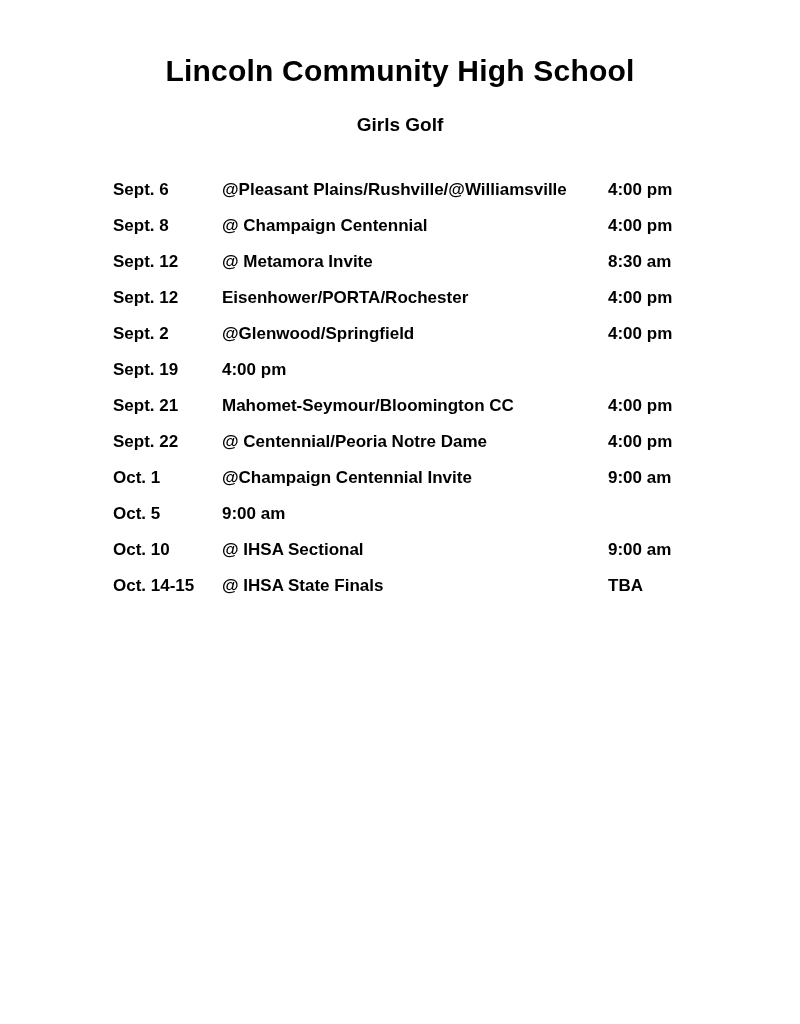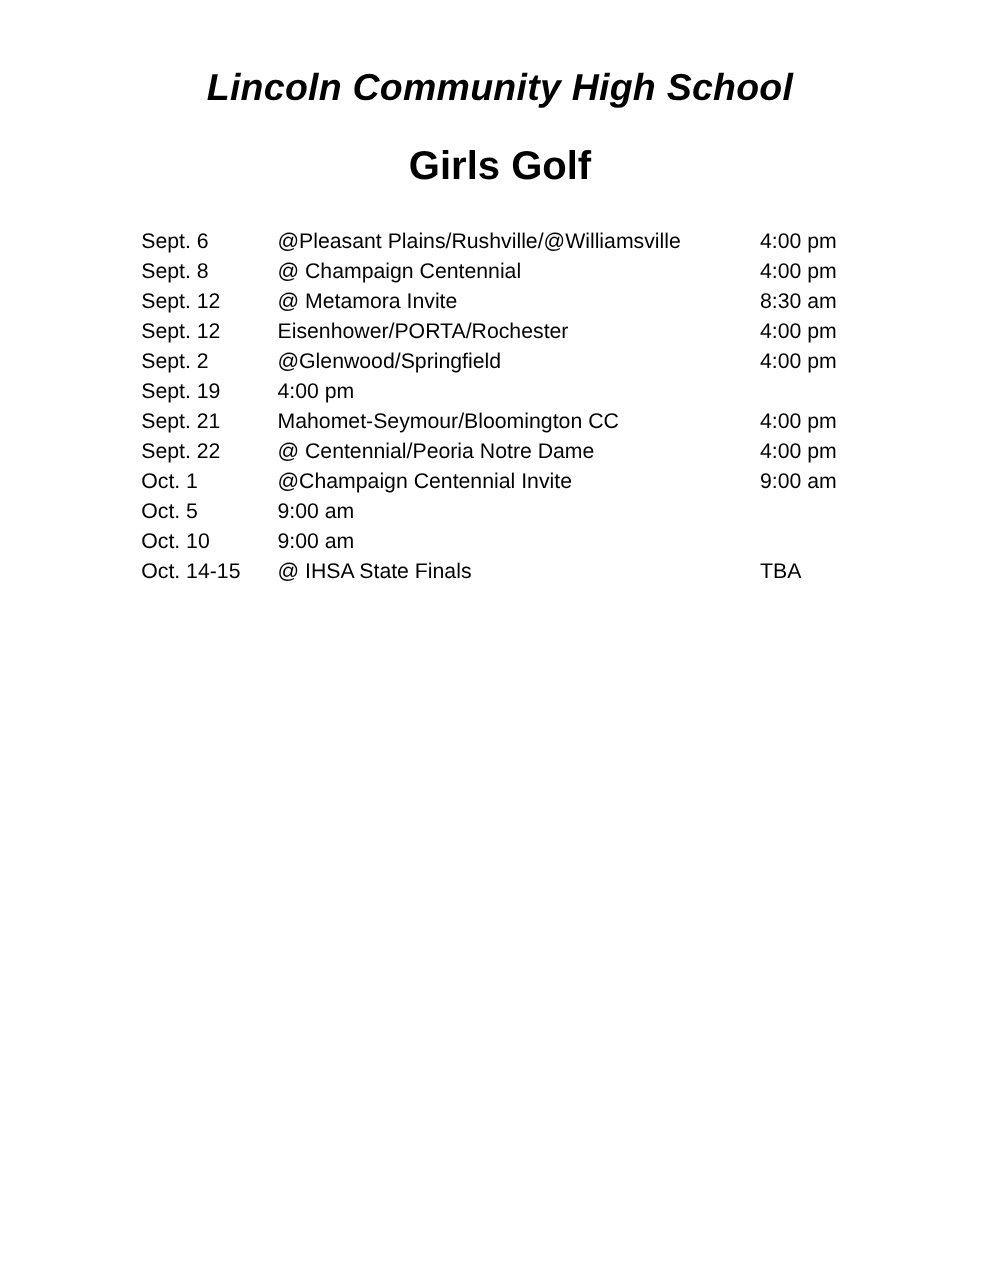--- a/index.html
+++ b/index.html
@@ -16,44 +16,43 @@
     font-family: "Liberation Sans", sans-serif;
     overflow: hidden;
   }
   .doc-title {
     margin: 0;
     padding-top: 54px;
     text-align: center;
     font-size: 30px;
     font-weight: 700;
     letter-spacing: 0.2px;
-    font-style: italic;
   }
   .doc-subtitle {
     margin: 0;
     padding-top: 26px;
     text-align: center;
-    font-size: 32px;
+    font-size: 19px;
     font-weight: 700;
   }
   .schedule {
     margin: 30px 0 0 113px;
     font-size: 17px;
-    font-weight: 400;
+    font-weight: 700;
   }
   .row {
     display: flex;
     align-items: baseline;
     line-height: 24px;
     white-space: nowrap;
   }
   .cell { display: inline-block; }
   .cell-date  { width: 109px; }
   .cell-event { width: 386px; }
-  .cell-time  { width: 120px; }
+  .cell-time  { width: 120px; margin-top: 12px; }
 </style>
 </head>
 <body>
 
 <div class="page">
   <h1 class="doc-title">Lincoln Community High School</h1>
   <h2 class="doc-subtitle">Girls Golf</h2>
 
   <div class="schedule" id="schedule">
       <div class="row">
@@ -99,20 +98,21 @@
         <span class="cell cell-date">Oct. 1</span>
         <span class="cell cell-event">@Champaign Centennial Invite</span>
         <span class="cell cell-time">9:00 am</span>
       </div>
       <div class="row">
         <span class="cell cell-date">Oct. 5</span>
         <span class="cell cell-time">9:00 am</span>
       </div>
       <div class="row">
         <span class="cell cell-date">Oct. 10</span>
+        <span class="cell cell-event">@ IHSA Sectional</span>
         <span class="cell cell-time">9:00 am</span>
       </div>
       <div class="row">
         <span class="cell cell-date">Oct. 14-15</span>
         <span class="cell cell-event">@ IHSA State Finals</span>
         <span class="cell cell-time">TBA</span>
       </div>
     </div>
 </div>
 

